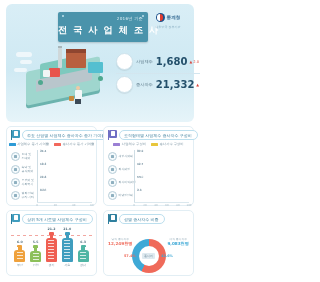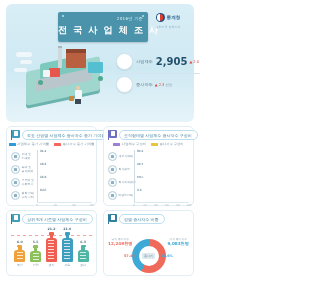--- a/index.html
+++ b/index.html
@@ -249,31 +249,32 @@
       <div class="case"></div>
     </div>
 
     <div class="kstats">
 
       <div class="kstat">
         <span class="kavatar">
           <span class="fig"><span class="h"></span><span class="b"></span></span>
         </span>
         <span class="klabel">사업체수</span>
-        <span class="kvalue">2,905</span>
+        <span class="kvalue">1,680</span>
         <span class="kdelta">▲ 2.0</span>
         <span class="kunit">천개</span>
       </div>
       <div class="kdiv"></div>
 
       <div class="kstat">
         <span class="kavatar f">
           <span class="fig"><span class="h"></span><span class="b"></span></span>
         </span>
         <span class="klabel">종사자수</span>
+        <span class="kvalue">21,332</span>
         <span class="kdelta">▲ 2.3</span>
         <span class="kunit">천명</span>
       </div>
 
     </div>
   </div>
 
   <div class="panel p-tl">
     <div class="p-head">
       <span class="flag">

